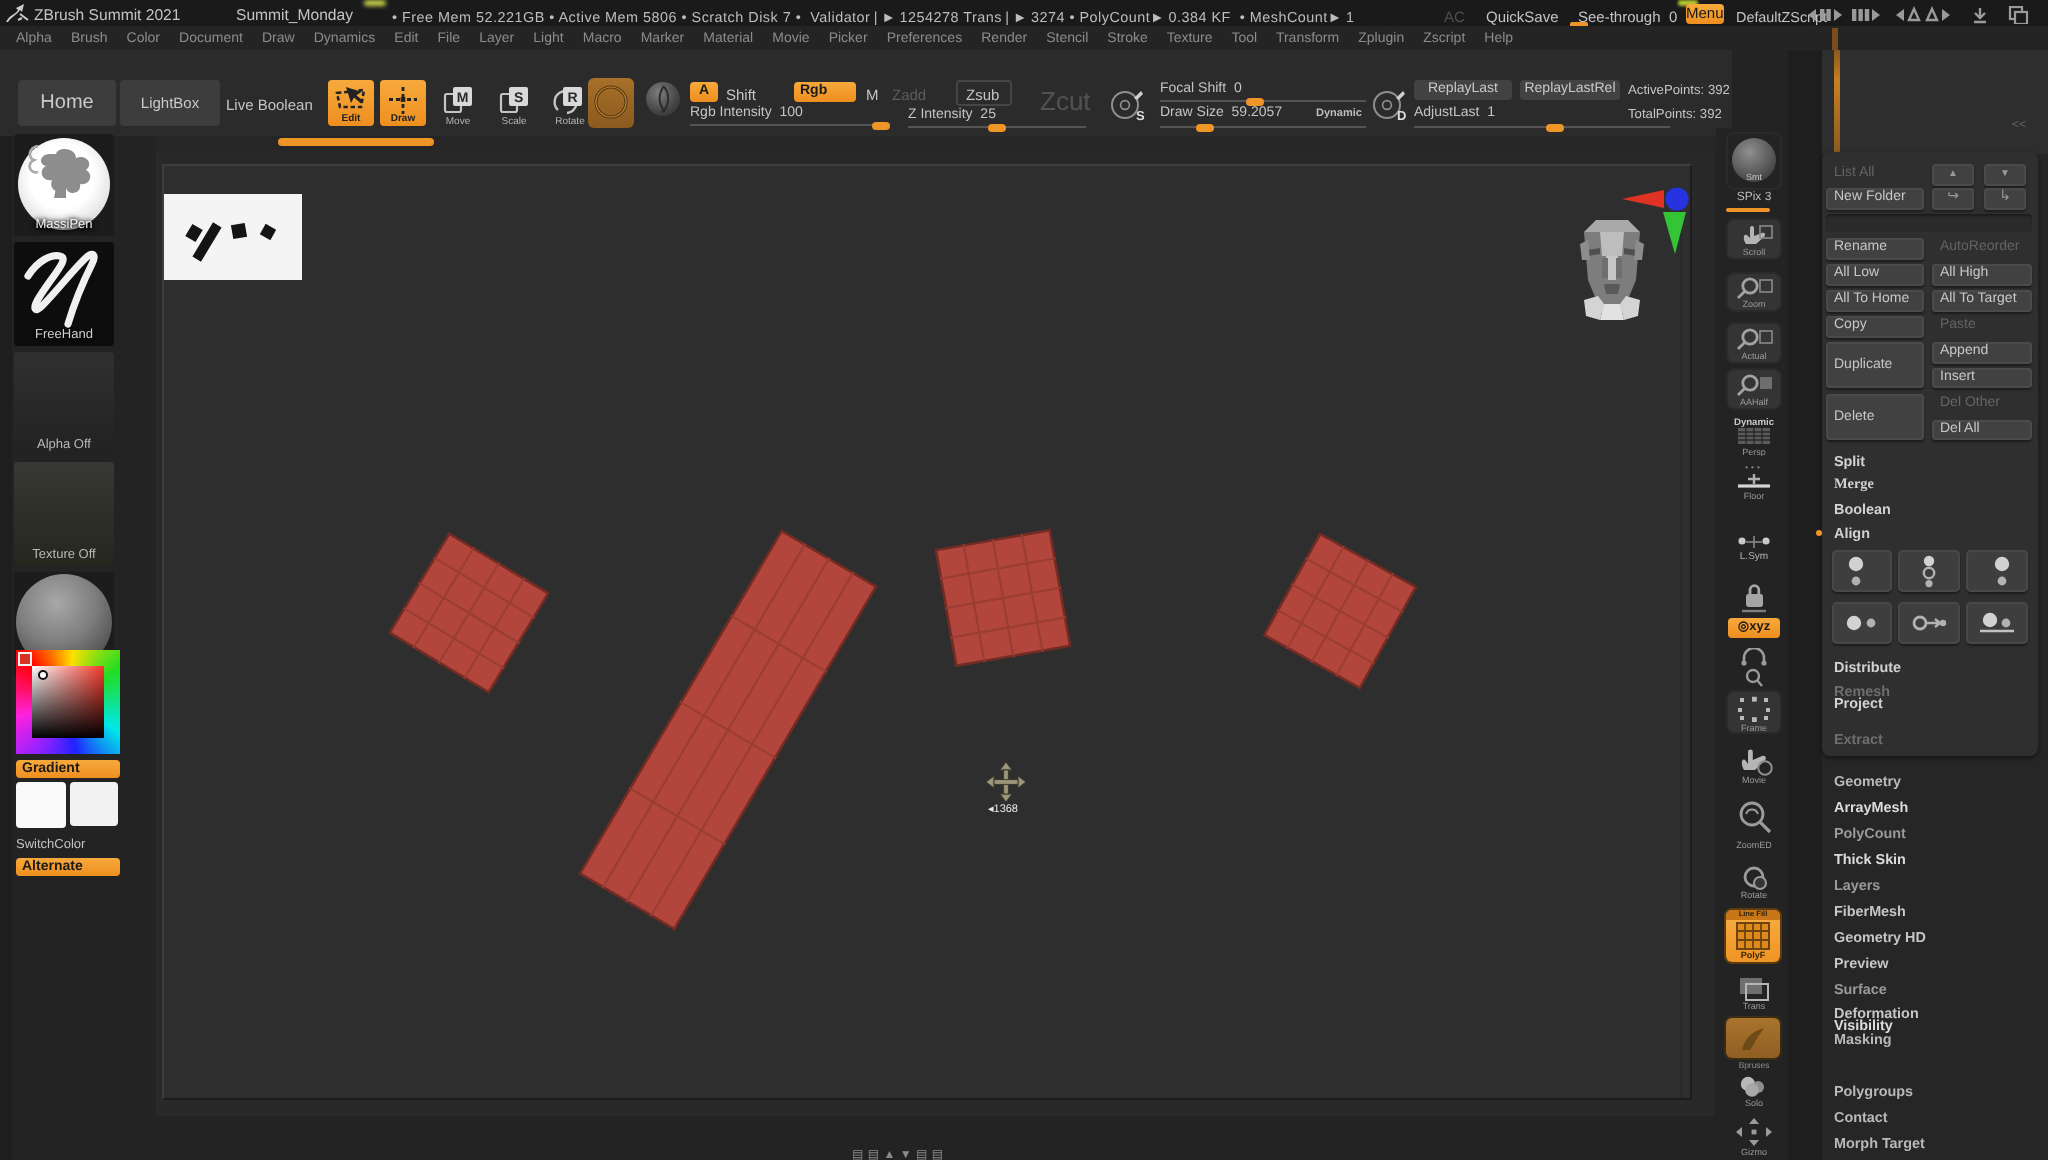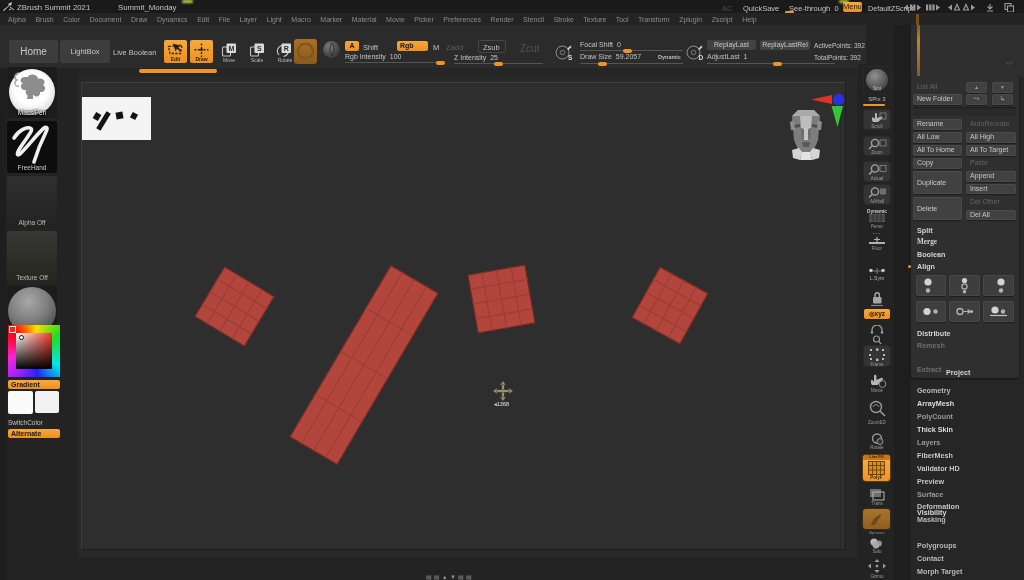--- a/index.html
+++ b/index.html
@@ -17,20 +17,21 @@
 
   <div class="abs" id="titlebar" style="left:0;top:0;width:1024px;height:13px;background:#1a1a1a;"></div>
   <div class="abs" style="left:182px;top:0;width:11px;height:3px;background:#c9d24b;border-radius:2px;filter:blur(1px);"></div>
   <div class="abs" style="left:839px;top:0;width:10px;height:2.5px;background:#b6c832;border-radius:2px;filter:blur(0.8px);"></div>
   <svg class="abs" style="left:2px;top:1px;" width="13" height="11" viewBox="0 0 13 11">
     <path d="M1 10 C3 6 5 7 7 4 L6 3 L10 1 L9 5 L8 4 C6 7 4 7 2 10 Z" fill="#cccccc"></path>
     <path d="M8 6 L12 9 M9 8 L7 9" stroke="#cccccc" stroke-width="1" fill="none"></path>
   </svg>
   <div class="abs txt" style="left:17px;top:3px;font-size:7.8px;">ZBrush Summit 2021</div>
   <div class="abs txt" style="left:118px;top:3px;font-size:7.8px;">Summit_Monday</div>
+  <div class="abs txt" style="left:196px;top:3.5px;font-size:7.2px;color:#bdbdbd;letter-spacing:0.25px;">• Free Mem 52.221GB • Active Mem 5806 • Scratch Disk 7 •&nbsp; Validator | ► 1254278 Trans | ► 3274 • PolyCount► 0.384 KF&nbsp; • MeshCount► 1</div>
   <div class="abs txt" style="left:722px;top:3.5px;font-size:7.5px;color:#4e4e4e;">AC</div>
   <div class="abs txt" style="left:743px;top:3.5px;font-size:7.5px;">QuickSave</div>
   <div class="abs txt" style="left:789px;top:3.5px;font-size:7.5px;border-bottom:1px solid #555;">See-through&nbsp; 0</div>
   <div class="abs" style="left:785px;top:11px;width:9px;height:3px;background:#ef9426;border-radius:1px;"></div>
   <div class="abs obtn" style="left:843px;top:2px;width:19px;height:10px;font-size:7.5px;line-height:10px;text-align:center;">Menus</div>
   <div class="abs txt" style="left:868px;top:3.5px;font-size:7.2px;">DefaultZScript</div>
   <svg class="abs" style="left:904px;top:3px;" width="112" height="9" viewBox="0 0 112 9">
     <g fill="#9a9a9a">
       <polygon points="0,4.5 4,1.5 4,7.5"></polygon>
       <rect x="6" y="1.5" width="2.2" height="6"></rect>
@@ -115,21 +116,21 @@
       </svg>
   </div>
 
   <div class="abs obtn" style="left:345px;top:41px;width:14px;height:10px;font-size:7px;line-height:10px;font-weight:bold;text-align:center;">A</div>
   <div class="abs txt" style="left:363px;top:42.5px;font-size:7.5px;">Shift</div>
   <div class="abs obtn" style="left:397px;top:41px;width:31px;height:10px;font-size:7px;line-height:10px;font-weight:bold;text-align:left;padding-left:3px;">Rgb</div>
   <div class="abs txt" style="left:433px;top:42.5px;font-size:7.5px;">M</div>
   <div class="abs txt" style="left:446px;top:42.5px;font-size:7.5px;color:#5d5d5d;">Zadd</div>
   <div class="abs" style="left:478px;top:39.5px;width:28px;height:13px;border:1px solid #454545;border-radius:2px;"></div>
   <div class="abs txt" style="left:483px;top:42.5px;font-size:7.5px;">Zsub</div>
-  <div class="abs txt" style="left:520px;top:42.5px;font-size:10px;color:#525252;">Zcut</div>
+  <div class="abs txt" style="left:520px;top:42.5px;font-size:13px;color:#525252;">Zcut</div>
 
   <div class="abs txt" style="left:345px;top:53px;font-size:7px;">Rgb Intensity&nbsp; 100</div>
   <div class="abs" style="left:345px;top:62px;width:99px;height:1px;background:#555;"></div>
   <div class="abs" style="left:436px;top:60.5px;width:9px;height:4px;background:#ef9426;border-radius:2px;"></div>
   <div class="abs txt" style="left:454px;top:54px;font-size:7px;">Z Intensity&nbsp; 25</div>
   <div class="abs" style="left:454px;top:63px;width:89px;height:1px;background:#555;"></div>
   <div class="abs" style="left:494px;top:61.5px;width:9px;height:4px;background:#ef9426;border-radius:2px;"></div>
 
   <div class="abs" style="left:554px;top:43px;width:19px;height:19px;">
     <svg width="19" height="19" viewBox="0 0 19 19">
@@ -553,30 +554,30 @@
   </div>
   <div class="ab" style="left:982.5px;top:300.5px;width:31.5px;height:21.5px;">
     <svg width="31" height="21" viewBox="0 0 31 21">
         <circle cx="12" cy="9" r="3.6" fill="#d2d2d2"></circle>
         <circle cx="20" cy="10.5" r="2.2" fill="#b2b2b2"></circle>
         <path d="M7 14.5 H24" stroke="#c2c2c2" stroke-width="1.2"></path>
       </svg>
   </div>
   <div class="ph" style="top:328.5px;">Distribute</div>
   <div class="ph" style="top:341px;color:#6e6e6e;">Remesh</div>
-  <div class="ph" style="top:368px;margin-left:29px;">Project</div>
+  <div class="ph" style="top:347px;">Project</div>
   <div class="ph" style="top:365px;color:#6e6e6e;">Extract</div>
 
   <div class="ph" style="top:385.5px;color:#b9b9b9;">Geometry</div>
   <div class="ph" style="top:398.5px;color:#dcdcdc;">ArrayMesh</div>
   <div class="ph" style="top:411.5px;color:#9a9a9a;">PolyCount</div>
   <div class="ph" style="top:424.5px;color:#dcdcdc;text-align:center;">Thick Skin</div>
   <div class="ph" style="top:437.5px;color:#9a9a9a;">Layers</div>
   <div class="ph" style="top:450.5px;color:#c6c6c6;">FiberMesh</div>
-  <div class="ph" style="top:463.5px;color:#c6c6c6;">Validator HD</div>
+  <div class="ph" style="top:463.5px;color:#c6c6c6;">Geometry HD</div>
   <div class="ph" style="top:476.5px;color:#c6c6c6;">Preview</div>
   <div class="ph" style="top:489.5px;color:#9a9a9a;">Surface</div>
   <div class="ph" style="top:502px;color:#c6c6c6;">Deformation</div>
   <div class="ph" style="top:515px;color:#b9b9b9;">Masking</div>
   <div class="ph" style="top:508px;color:#dcdcdc;">Visibility</div>
   <div class="ph" style="top:541px;color:#b9b9b9;">Polygroups</div>
   <div class="ph" style="top:554px;color:#b9b9b9;">Contact</div>
   <div class="ph" style="top:566.5px;color:#b9b9b9;">Morph Target</div>
 
 </div>

